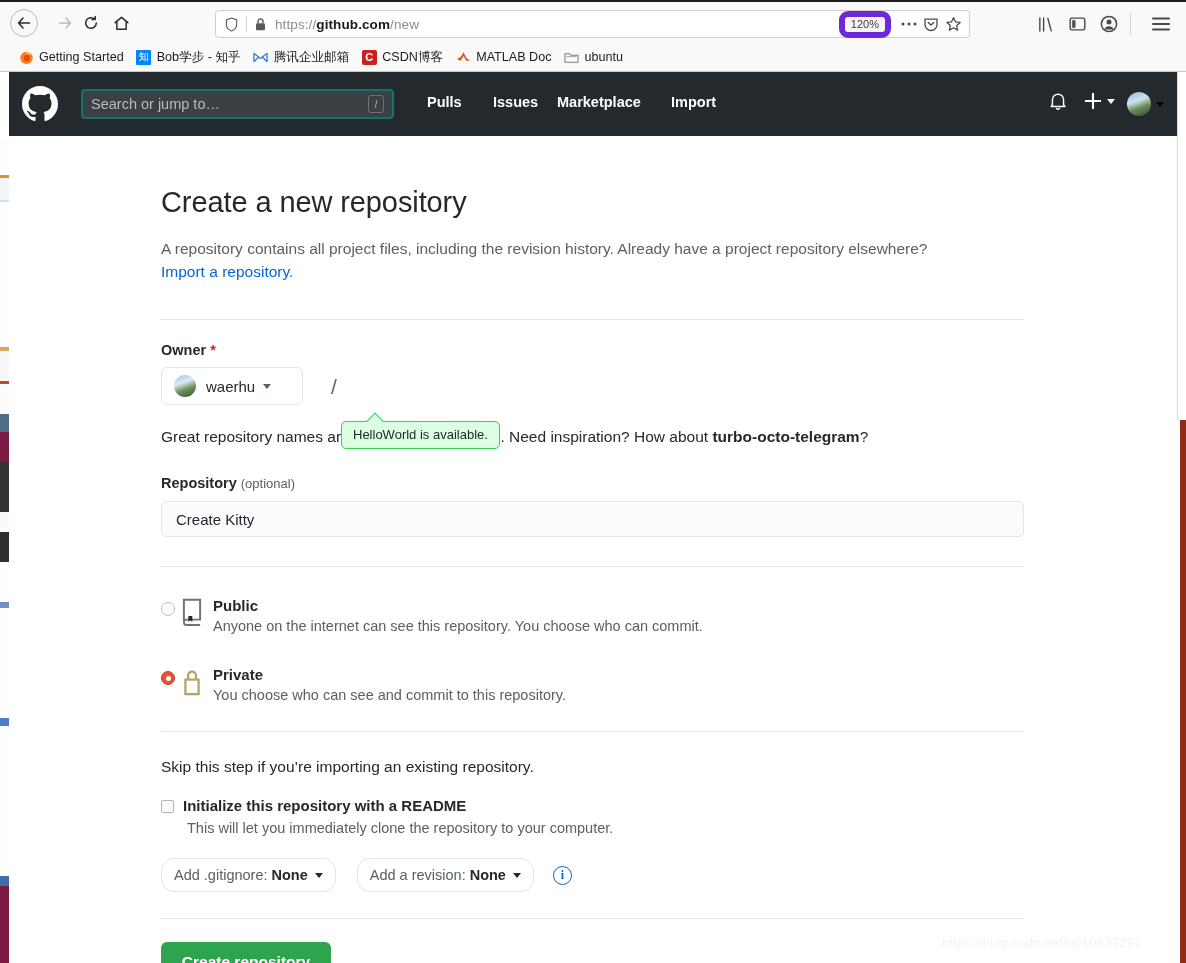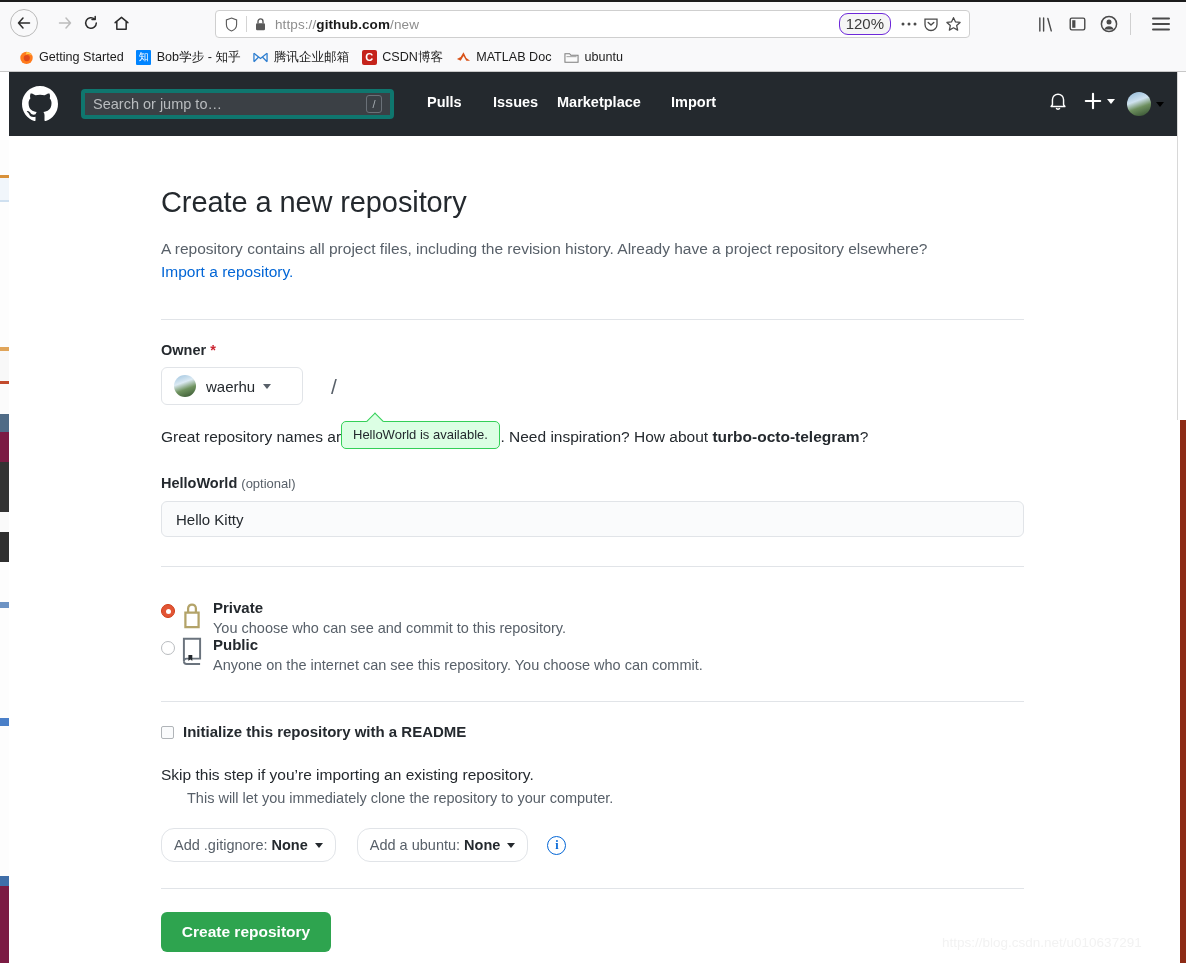--- a/index.html
+++ b/index.html
@@ -54,21 +54,21 @@
   }
   #shield-icon { width:18px; height:18px; display:flex; align-items:center; justify-content:center; }
   #urlbar-sep { width:1px; height:16px; background:#d4d4d4; margin:0 6px; }
   #lock-icon { width:14px; display:flex; align-items:center; justify-content:center; }
   #url-text {
     flex:1; font-size:13.5px; color:#8d8d8d; margin-left:8px;
     white-space:nowrap; overflow:hidden; letter-spacing:0.1px;
   }
   #url-text b { color:#1a1a1a; font-weight:700; }
   #zoom-badge {
-    font-size:15px; color:#3b3b3b; border:1px solid #6d28d9;
+    font-size:11px; color:#3b3b3b; border:6px solid #6d28d9;
     border-radius:9px; padding:1px 6px 2px; background:#f5f5f5; margin-right:6px;
   }
   .ubar-icon { width:20px; height:20px; display:flex; align-items:center; justify-content:center; color:#4a4a4a; margin-left:2px;}
 
   .chrome-right { position:absolute; top:9px; width:26px; height:26px; display:flex; align-items:center; justify-content:center; color:#4a4a4a;}
   #library-button { left:1032px; }
   #sidebar-button { left:1064px; }
   #account-button { left:1096px; }
   #chrome-sep { position:absolute; left:1130px; top:11px; width:1px; height:22px; background:#d0d0d0; }
   #menu-button { left:1148px; }
@@ -85,21 +85,21 @@
   .bm-ico { width:16px; height:16px; margin-right:5px; display:flex; align-items:center; justify-content:center; font-size:11px; }
 
   
   #gh-header {
     position:absolute; left:9px; top:72px; width:1168px; height:64px;
     background:#24292e; z-index:10;
   }
   #gh-logo { position:absolute; left:13px; top:14px; width:36px; height:36px; }
   #gh-search {
     position:absolute; left:72px; top:17px; width:313px; height:30px;
-    background:#3b4045; border:4px solid #0f766e; border-radius:4px;
+    background:#3b4045; border:2px solid #0f766e; border-radius:4px;
     display:flex; align-items:center; padding:0 8px;
   }
   #gh-search-placeholder { color:#b9bcbf; font-size:14.5px; flex:1; }
   #search-slash {
     width:16px; height:18px; border:1px solid #6a7178; border-radius:3px;
     color:#a6acb2; font-size:11px; display:flex; align-items:center; justify-content:center;
   }
   .gh-nav {
     position:absolute; top:22px; color:#fff; font-size:14.5px; font-weight:700; white-space:nowrap;
   }
@@ -450,80 +450,80 @@
       <div id="slash">/</div>
 
     </div>
 
     <div id="hint-line">
       <span>Great repository names are short and memorable. Need inspiration? How about </span><span id="hint-suggestion">turbo-octo-telegram</span><span>?</span>
       <div id="availability-tooltip">HelloWorld is available.</div>
     </div>
 
     <div class="field-label" id="desc-label">
-      <span>HelloWorld</span>
+      <span>Repository</span>
       <span id="desc-optional">(optional)</span>
     </div>
     <div id="desc-input">
-      <span>Hello Kitty</span>
+      <span>Create Kitty</span>
     </div>
 
     <div class="hr" style="margin-top:29px;"></div>
 
     <div id="vis-block">
-      <div class="vis-option" style="margin-top:32px;">
-        <div class="radio checked"></div>
-        <div class="vis-icon">
-          <svg width="24" height="30" viewBox="0 0 16 20">
-              <path d="M3.6 8.4 h8.8 v9.6 H3.6 Z" fill="none" stroke="#b3a369" stroke-width="1.5"></path>
-              <path d="M5.4 8.4 V5.6 a2.6 2.6 0 0 1 5.2 0 V8.4" fill="none" stroke="#b3a369" stroke-width="1.5"></path>
-            </svg>
-        </div>
-        <div class="vis-text">
-          <div class="vis-title">Private</div>
-          <div class="vis-desc">You choose who can see and commit to this repository.</div>
-        </div>
-      </div>
-
       <div class="vis-option">
         <div class="radio"></div>
         <div class="vis-icon">
           <svg width="24" height="30" viewBox="0 0 16 20">
               <path d="M2.6 1.2 h10.8 v13.2 H4.4 a1.8 1.8 0 0 0 -1.8 1.8 Z" fill="none" stroke="#6a737d" stroke-width="1.3"></path>
               <path d="M2.6 16.2 a1.8 1.8 0 0 0 1.8 1.8 h9" fill="none" stroke="#6a737d" stroke-width="1.3"></path>
               <path d="M5.6 12 h2.6 v4 l-1.3 -1.1 l-1.3 1.1 Z" fill="#24292e"></path>
             </svg>
         </div>
         <div class="vis-text">
           <div class="vis-title">Public</div>
           <div class="vis-desc">Anyone on the internet can see this repository. You choose who can commit.</div>
         </div>
       </div>
+
+      <div class="vis-option" style="margin-top:32px;">
+        <div class="radio checked"></div>
+        <div class="vis-icon">
+          <svg width="24" height="30" viewBox="0 0 16 20">
+              <path d="M3.6 8.4 h8.8 v9.6 H3.6 Z" fill="none" stroke="#b3a369" stroke-width="1.5"></path>
+              <path d="M5.4 8.4 V5.6 a2.6 2.6 0 0 1 5.2 0 V8.4" fill="none" stroke="#b3a369" stroke-width="1.5"></path>
+            </svg>
+        </div>
+        <div class="vis-text">
+          <div class="vis-title">Private</div>
+          <div class="vis-desc">You choose who can see and commit to this repository.</div>
+        </div>
+      </div>
     </div>
 
     <div class="hr" style="margin-top:28px;"></div>
+
+    <div id="skip-text">Skip this step if you’re importing an existing repository.</div>
 
     <div id="readme-row">
       <div id="readme-checkbox"></div>
       <div>
         <div id="readme-title">Initialize this repository with a README</div>
       </div>
     </div>
-
-    <div id="skip-text">Skip this step if you’re importing an existing repository.</div>
     <div id="readme-desc">This will let you immediately clone the repository to your computer.</div>
 
     <div id="extras-row">
       <div class="extra-btn" id="gitignore-btn">
         <span>Add .gitignore:</span>
         <b>None</b>
         <span class="caret" style="color:#24292e;margin-left:7px;"></span>
       </div>
       <div class="extra-btn" id="license-btn">
-        <span>Add a ubuntu:</span>
+        <span>Add a revision:</span>
         <b>None</b>
         <span class="caret" style="color:#24292e;margin-left:7px;"></span>
       </div>
       <div id="info-icon">i</div>
     </div>
 
     <div class="hr" style="margin-top:26px;"></div>
 
     <div id="create-btn">Create repository</div>
   </div>

